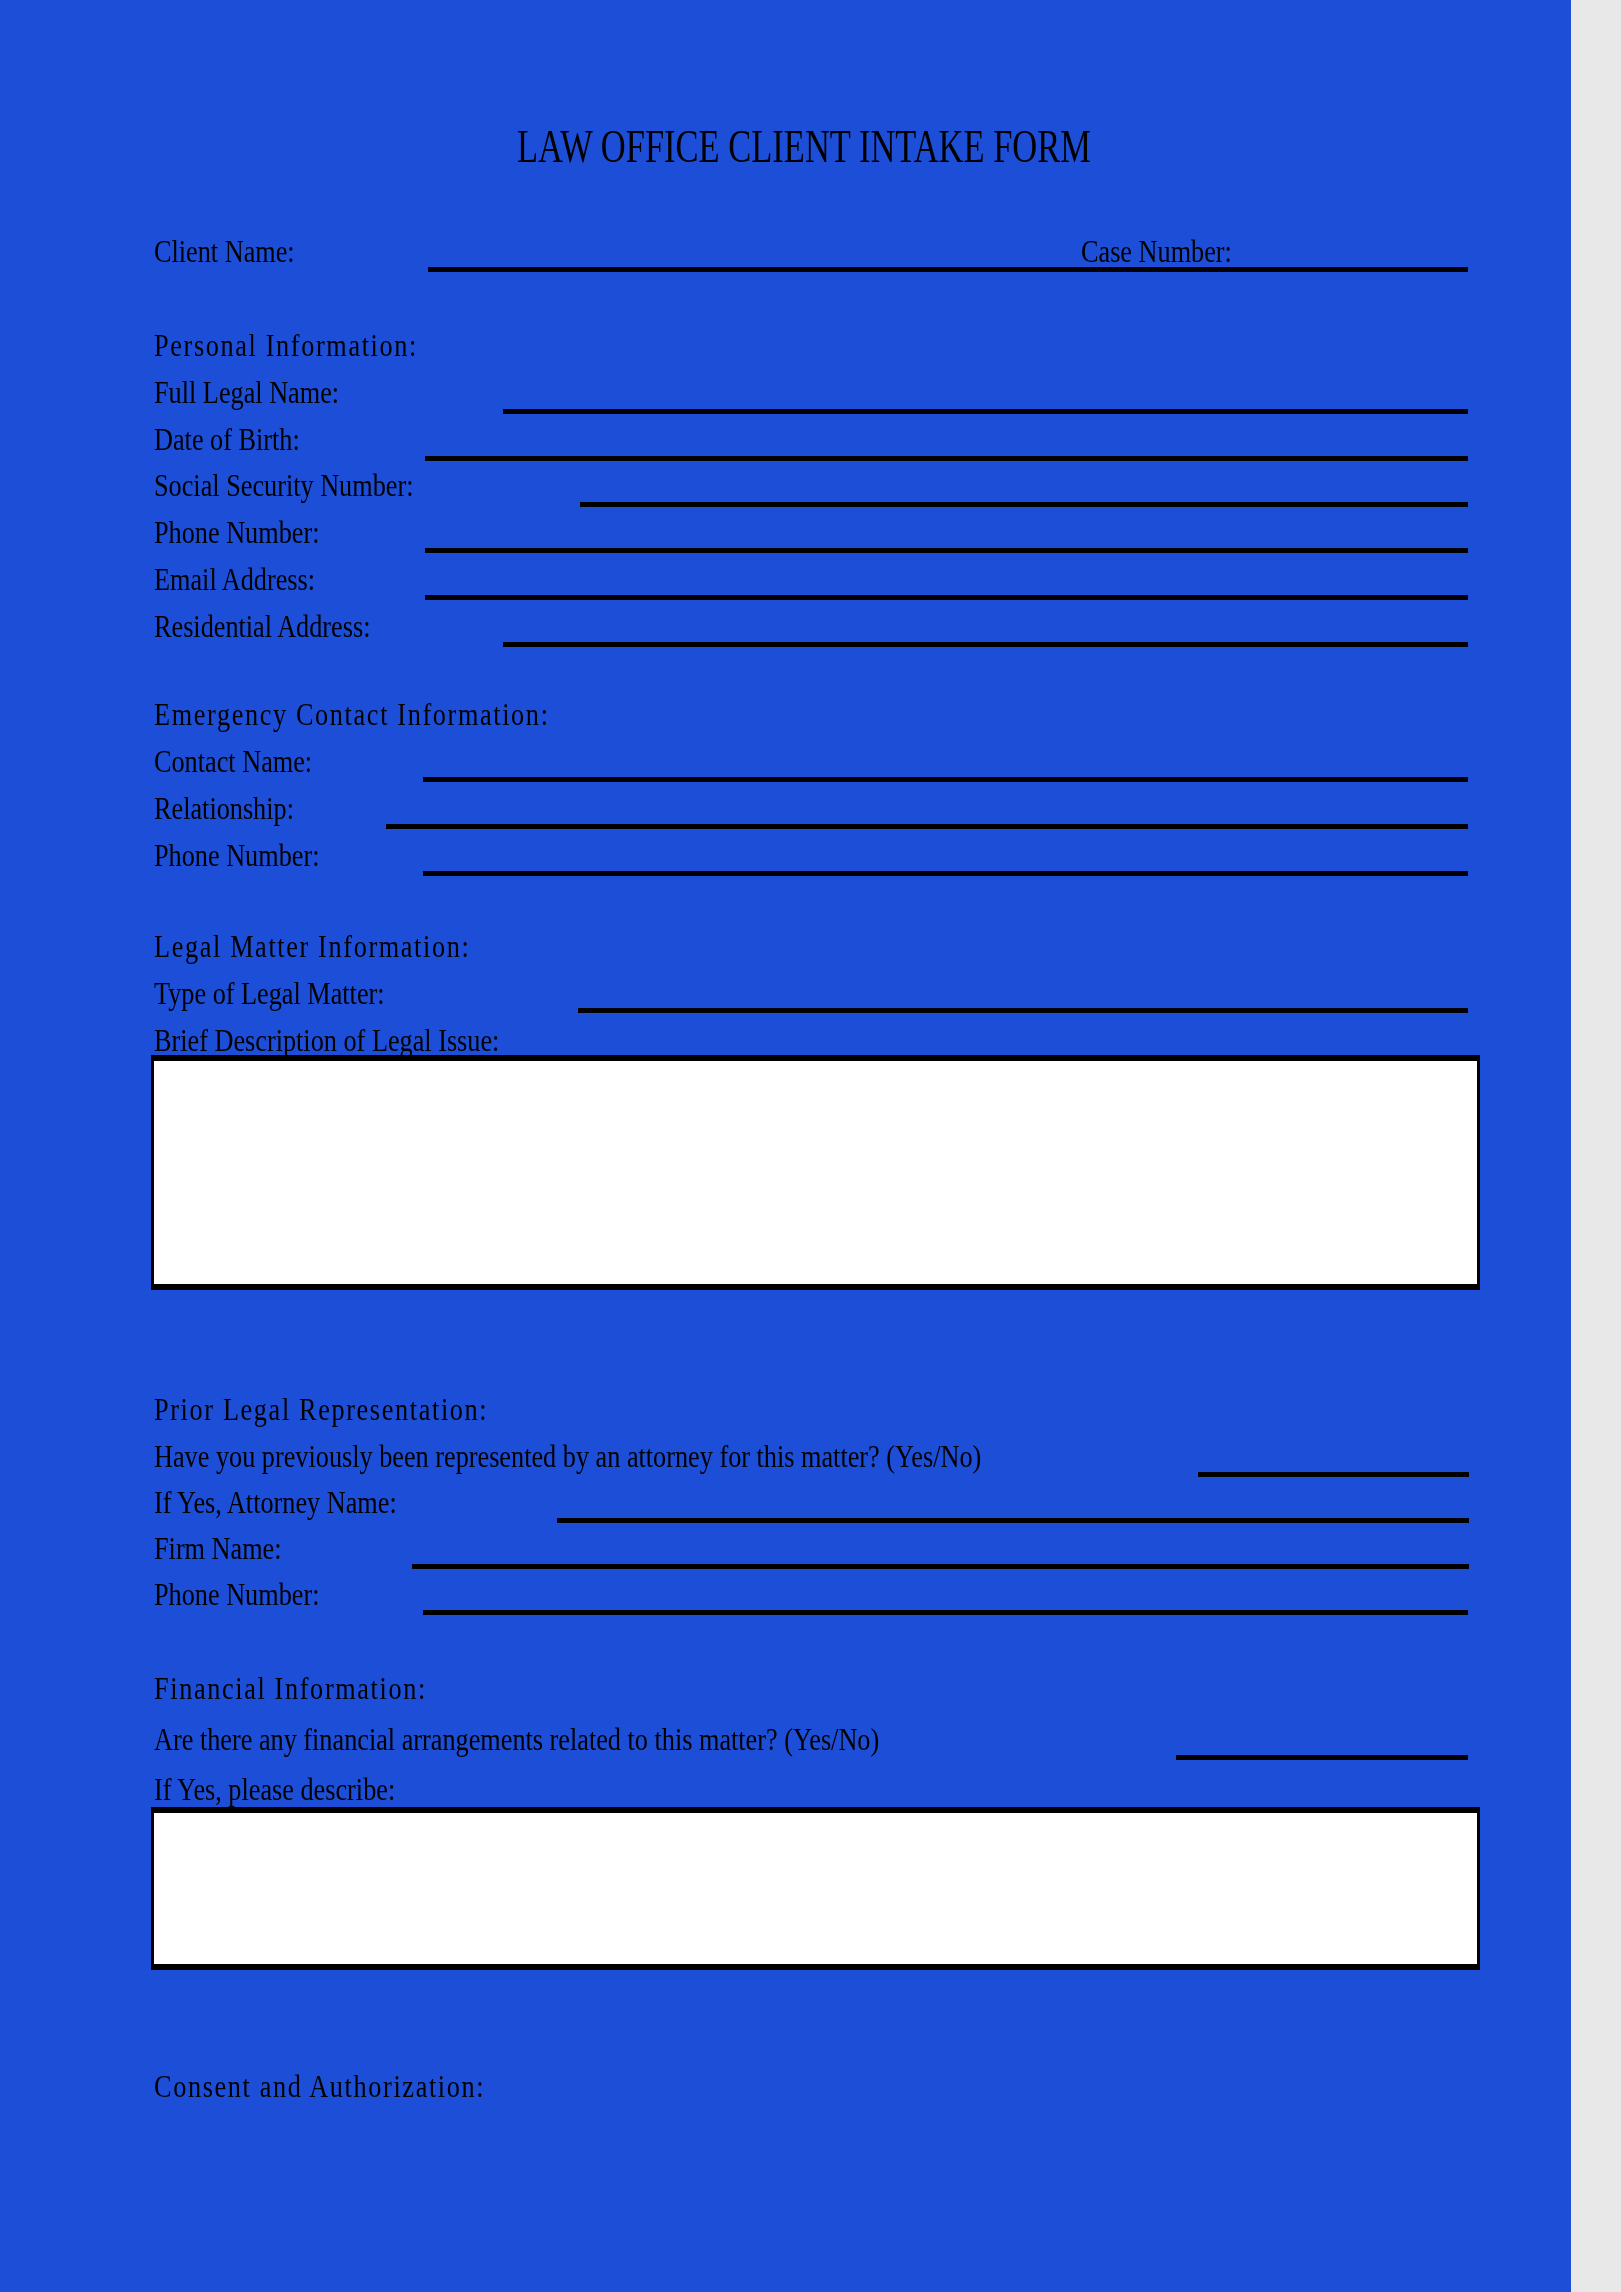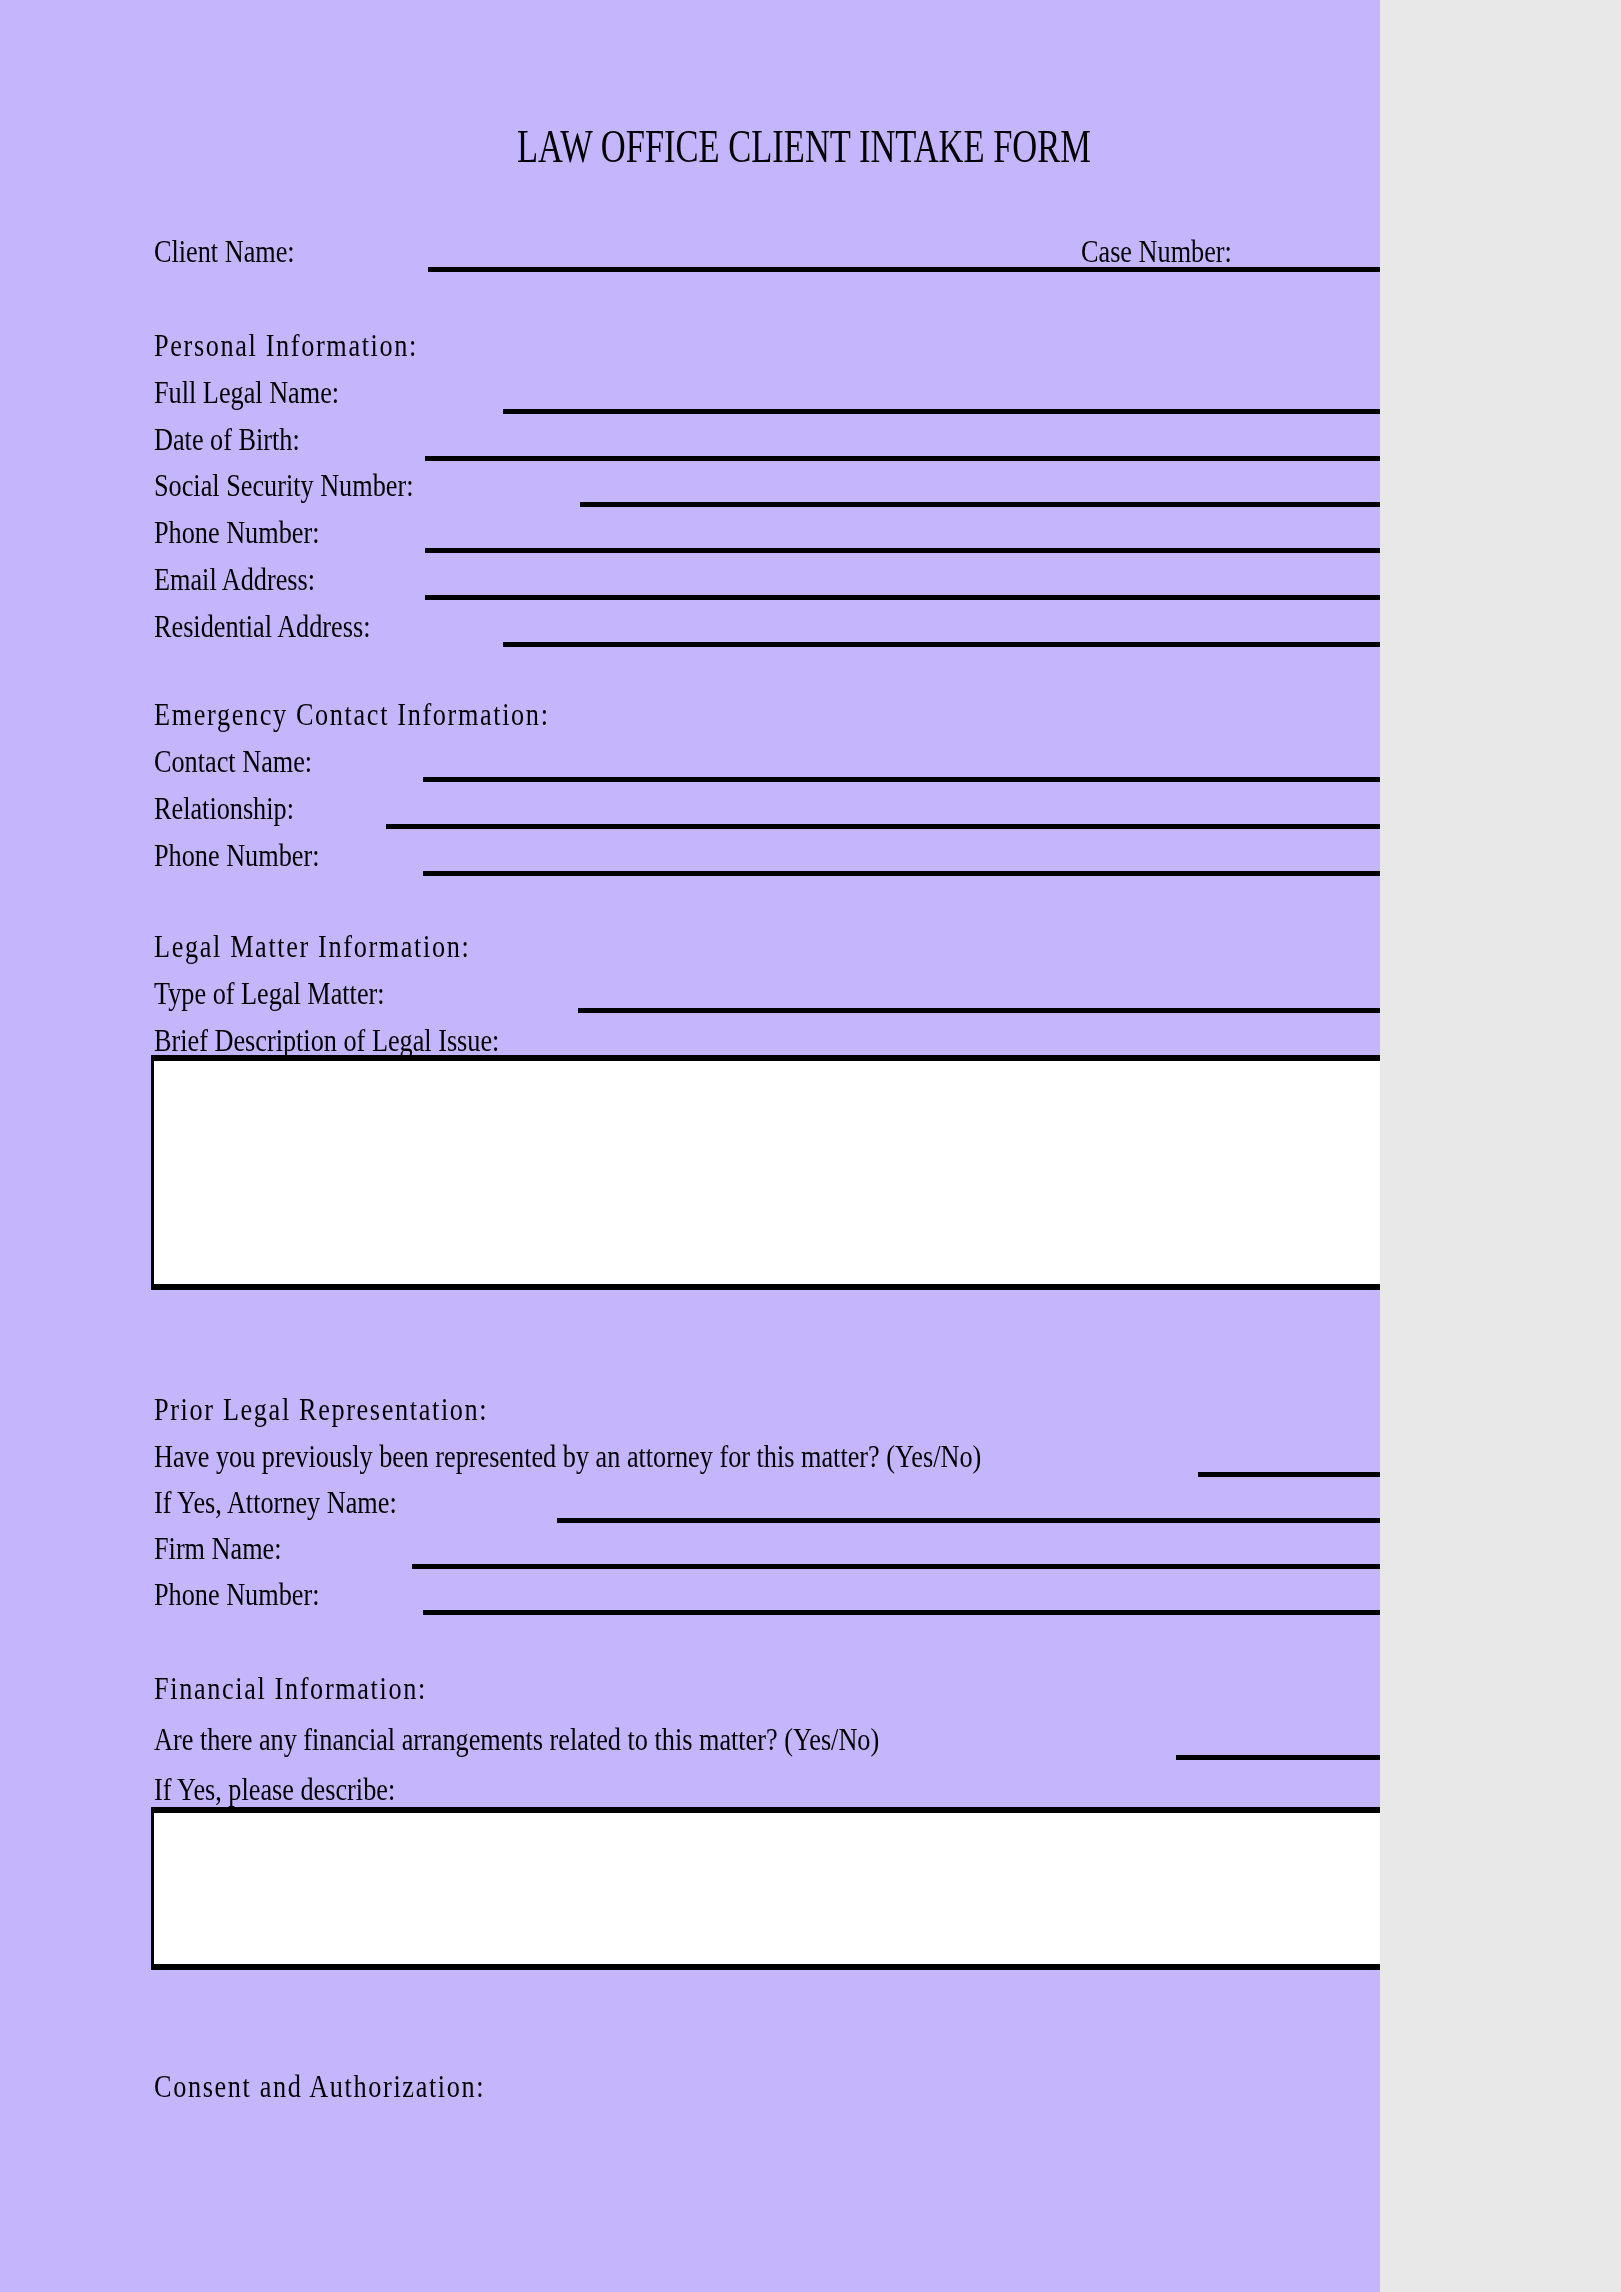--- a/index.html
+++ b/index.html
@@ -1,20 +1,20 @@
 <!DOCTYPE html>
 <html><head>
 <meta charset="utf-8">
 <style>
   html, body { margin: 0; padding: 0; background: #e8e8e8; }
   .page {
     position: relative;
-    width: 1380px;
+    width: 1571px;
     height: 2293px;
-    background: #c4b5fd;
+    background: #1d4ed8;
     font-family: "Liberation Serif", "DejaVu Serif", serif;
     color: #000000;
     overflow: hidden;
   }
   .title {
     position: absolute;
     top: 124px;
     left: 517px;
     font-size: 46px;
     line-height: 1;

